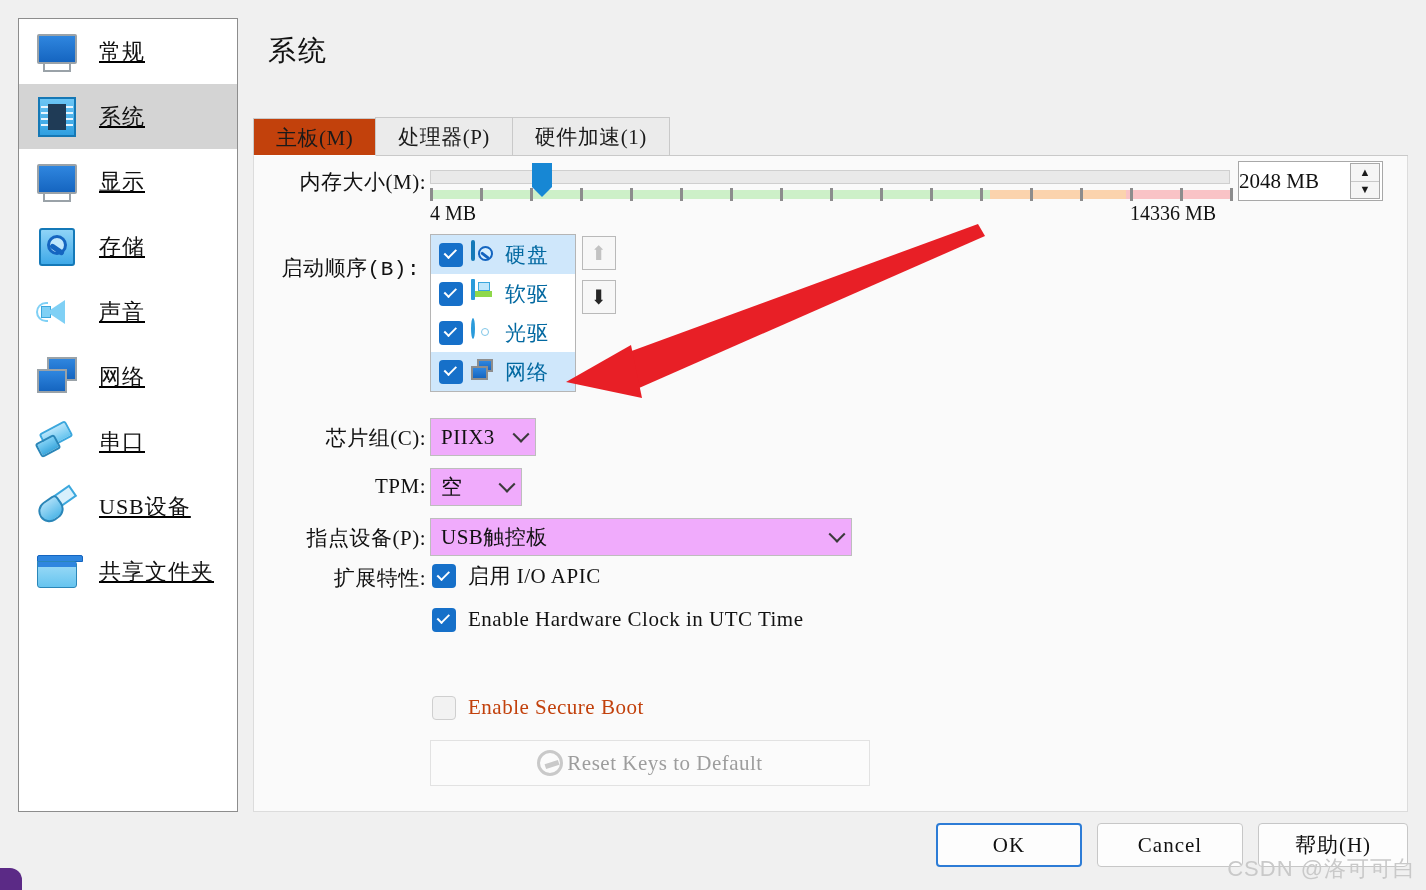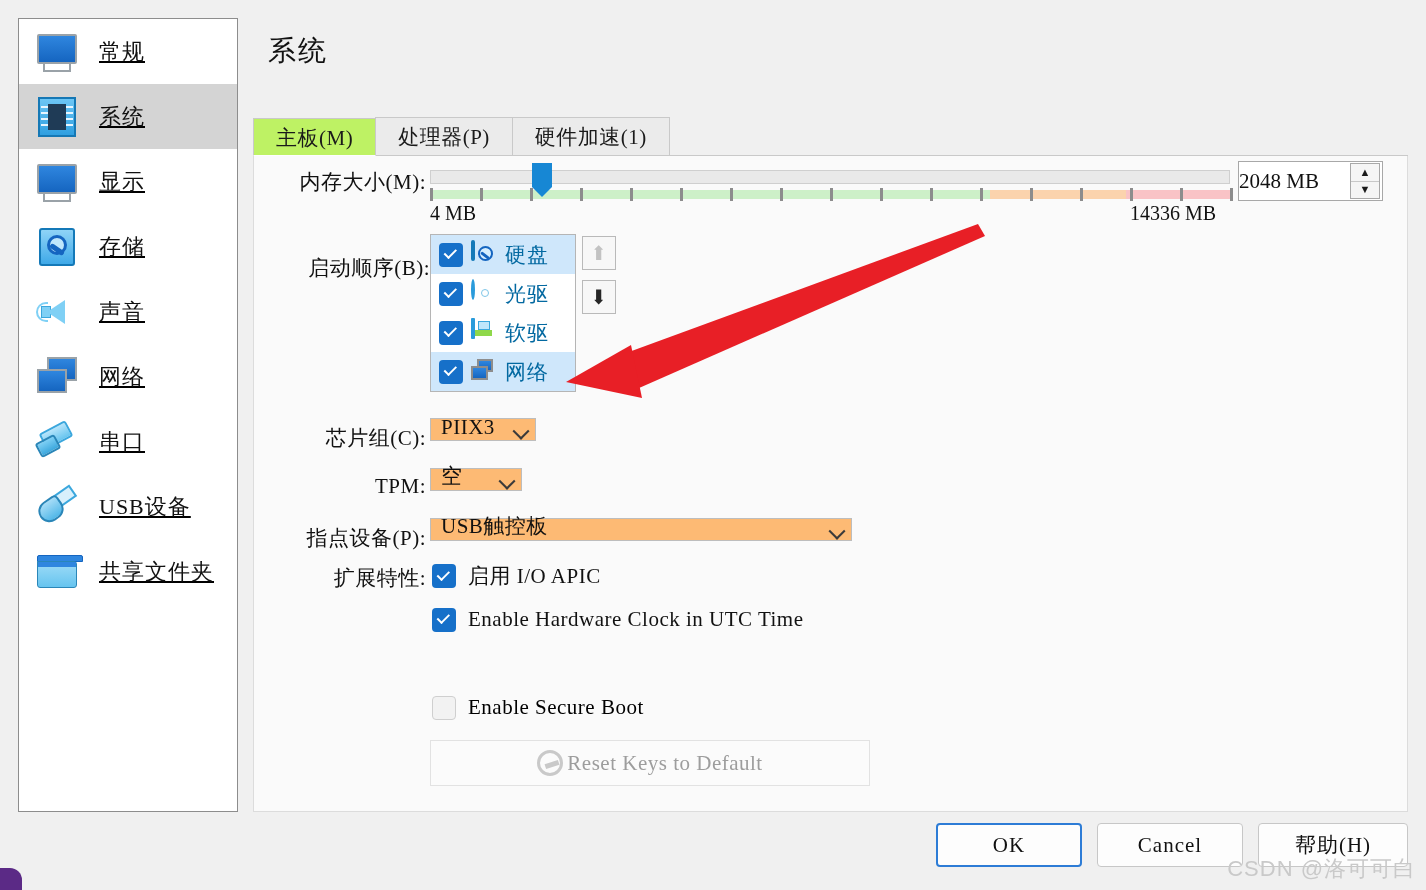--- a/index.html
+++ b/index.html
@@ -151,21 +151,21 @@
   }
   #tabbar {
     position:absolute; left:0; top:100px; width:1155px; height:38px;
     border-bottom:1px solid #c9c9c9; display:flex; align-items:flex-end;
   }
   .tab {
     height:38px; line-height:38px; padding:0 22px; font-size:21px; color:#1a1a1a;
     background:#ebebeb; border:1px solid #c9c9c9; border-bottom:none;
     margin-right:-1px; cursor:default; letter-spacing:.5px;
   }
-  .tab.active { background:#bef264; border-bottom:1px solid #fdfdfd; margin-bottom:-1px; }
+  .tab.active { background:#c2410c; border-bottom:1px solid #fdfdfd; margin-bottom:-1px; }
   #tabcontent {
     position:absolute; left:0; top:138px; width:1155px; height:656px;
     background:#fafafa; border:1px solid #dcdcdc; border-top:none;
   }
 
   .row { position:absolute; display:flex; align-items:center; }
   .flabel {
     font-size:21px; color:#111; text-align:right; letter-spacing:.5px;
     white-space:nowrap;
   }
@@ -270,34 +270,34 @@
   .arrowbtn {
     position:absolute; width:34px; height:34px; border:1px solid #b9b9b9;
     background:#f7f7f7; display:flex; align-items:center; justify-content:center;
   }
   .arrowbtn .gl { font-size:20px; line-height:1; }
   .arrowbtn.dis .gl { color:#c2c2c2; }
   .arrowbtn .gl.en { color:#262626; }
 
   
   .combo {
-    position:absolute; height:23px; background:#fdba74; border:1px solid #bdbdbd;
-    display:flex; align-items:flex-end; padding:0 8px 0 10px;
+    position:absolute; height:38px; background:#f0abfc; border:1px solid #bdbdbd;
+    display:flex; align-items:center; padding:0 8px 0 10px;
   }
   .combo .val { flex:1; font-size:21px; color:#111; letter-spacing:.5px; }
   .chev {
     width:12px; height:12px; border-right:2px solid #3a3a3a;
     border-bottom:2px solid #3a3a3a; transform:rotate(45deg) translate(-2px,-2px);
     margin-left:10px; flex:0 0 12px;
   }
 
   
   .chkrow { position:absolute; display:flex; align-items:center; gap:12px; }
   .chktext { font-size:21px; color:#111; letter-spacing:.5px; }
-  .chktext.dis { color:#000000; }
+  .chktext.dis { color:#c2410c; }
 
   #resetbtn {
     position:absolute; width:440px; height:46px; background:#fbfbfb;
     border:1px solid #e2e2e2; display:flex; align-items:center;
     justify-content:center; gap:4px;
   }
   #resetbtn .rtext { font-size:21px; color:#9d9d9d; letter-spacing:.5px; }
   #reseticon {
     width:26px;height:26px;border-radius:50%;
     border:3px solid #c9c9c9; position:relative; flex:0 0 26px;
@@ -471,39 +471,39 @@
         <span id="spin-arrows">
           <div>▲</div>
           <div>▼</div>
         </span>
       </div>
 
       <div class="minmax" style="left:176px; top:46px;">4 MB</div>
       <div class="minmax" style="left:876px; top:46px;">14336 MB</div>
     </div>
 
-    <div class="flabel" style="position:absolute; left:26px; top:98px; width:150px;">启动顺序(B):</div>
+    <div class="flabel" style="position:absolute; left:16px; top:98px; width:150px;font-family:Liberation Mono, monospace;">启动顺序(B):</div>
 
     <div id="bootlist" style="left:176px; top:78px;">
       <div class="boot-row sel">
         <span class="cb on"></span>
         <span class="biwrap"><span class="bi-hdd"></span></span>
         <span class="blabel">硬盘</span>
       </div>
       <div class="boot-row">
         <span class="cb on"></span>
-        <span class="biwrap"><span class="bi-cd"></span></span>
-        <span class="blabel">光驱</span>
-      </div>
-      <div class="boot-row">
-        <span class="cb on"></span>
         <span class="biwrap">
           <span class="bi-fd"><span class="sh"></span><span class="lb"></span></span>
         </span>
         <span class="blabel">软驱</span>
+      </div>
+      <div class="boot-row">
+        <span class="cb on"></span>
+        <span class="biwrap"><span class="bi-cd"></span></span>
+        <span class="blabel">光驱</span>
       </div>
       <div class="boot-row sel">
         <span class="cb on"></span>
         <span class="biwrap bi-nt">
           <span class="a"></span>
             <span class="b"></span>
         </span>
         <span class="blabel">网络</span>
       </div>
     </div>

